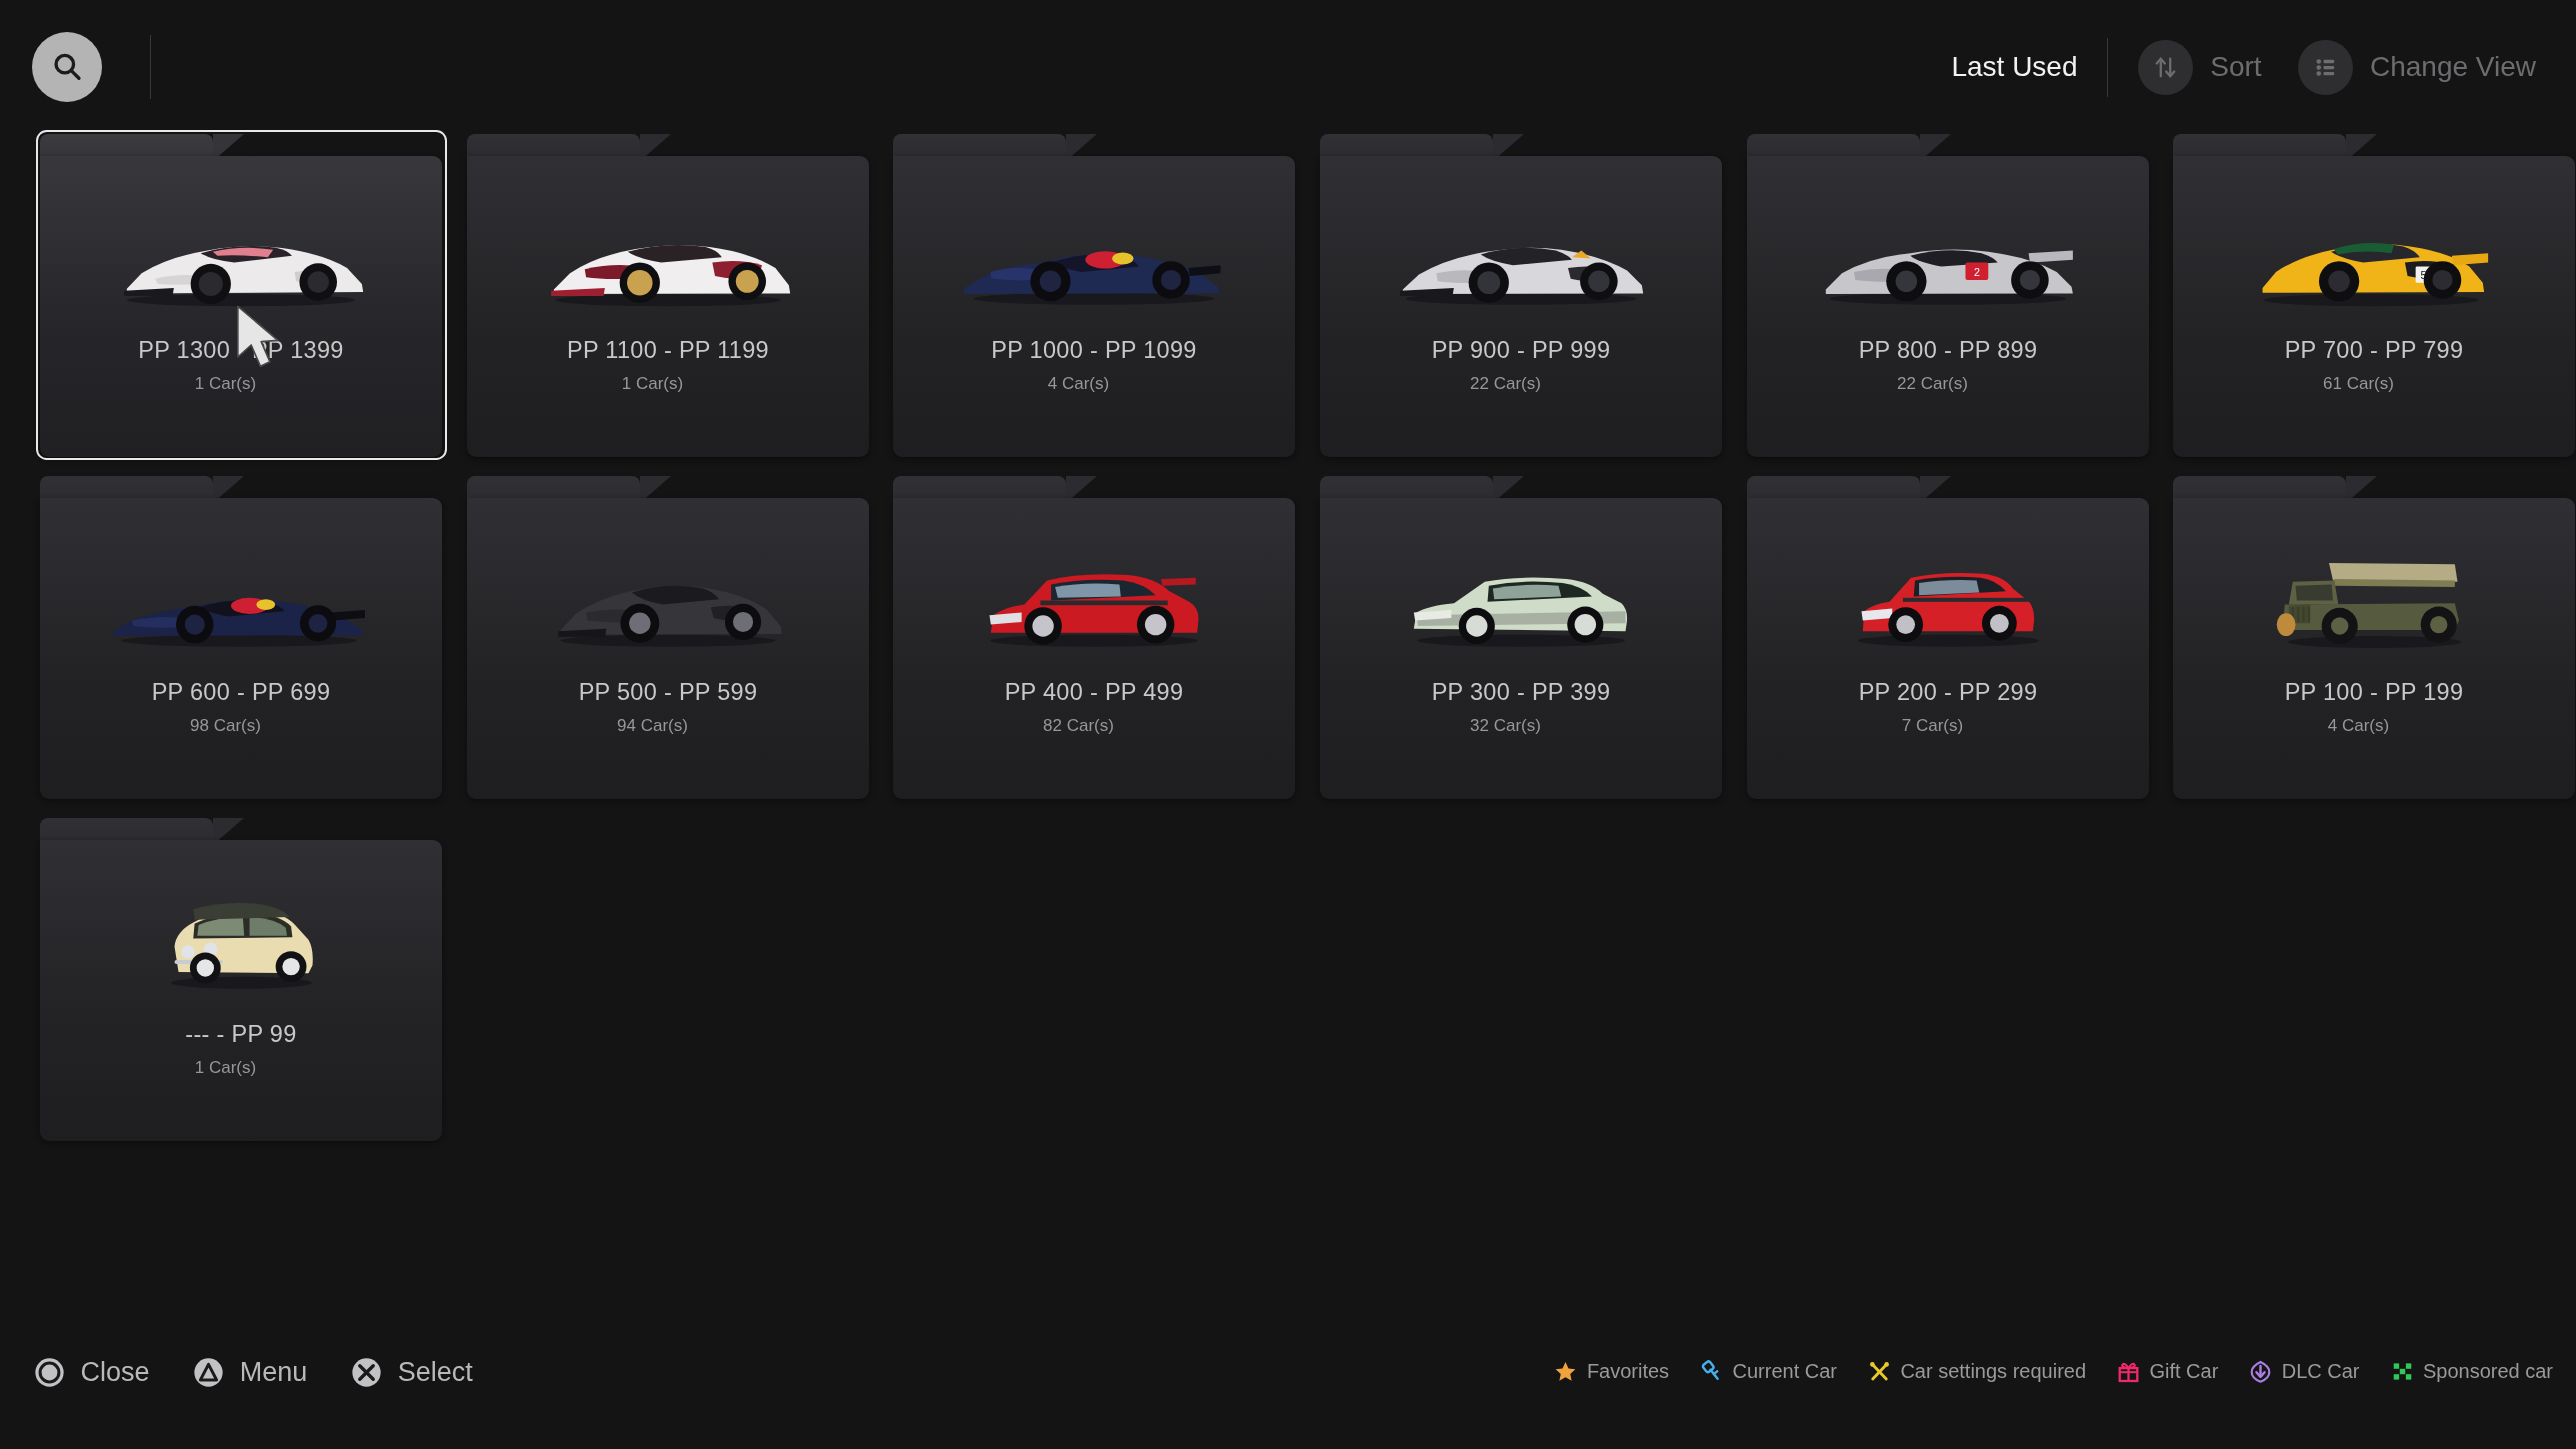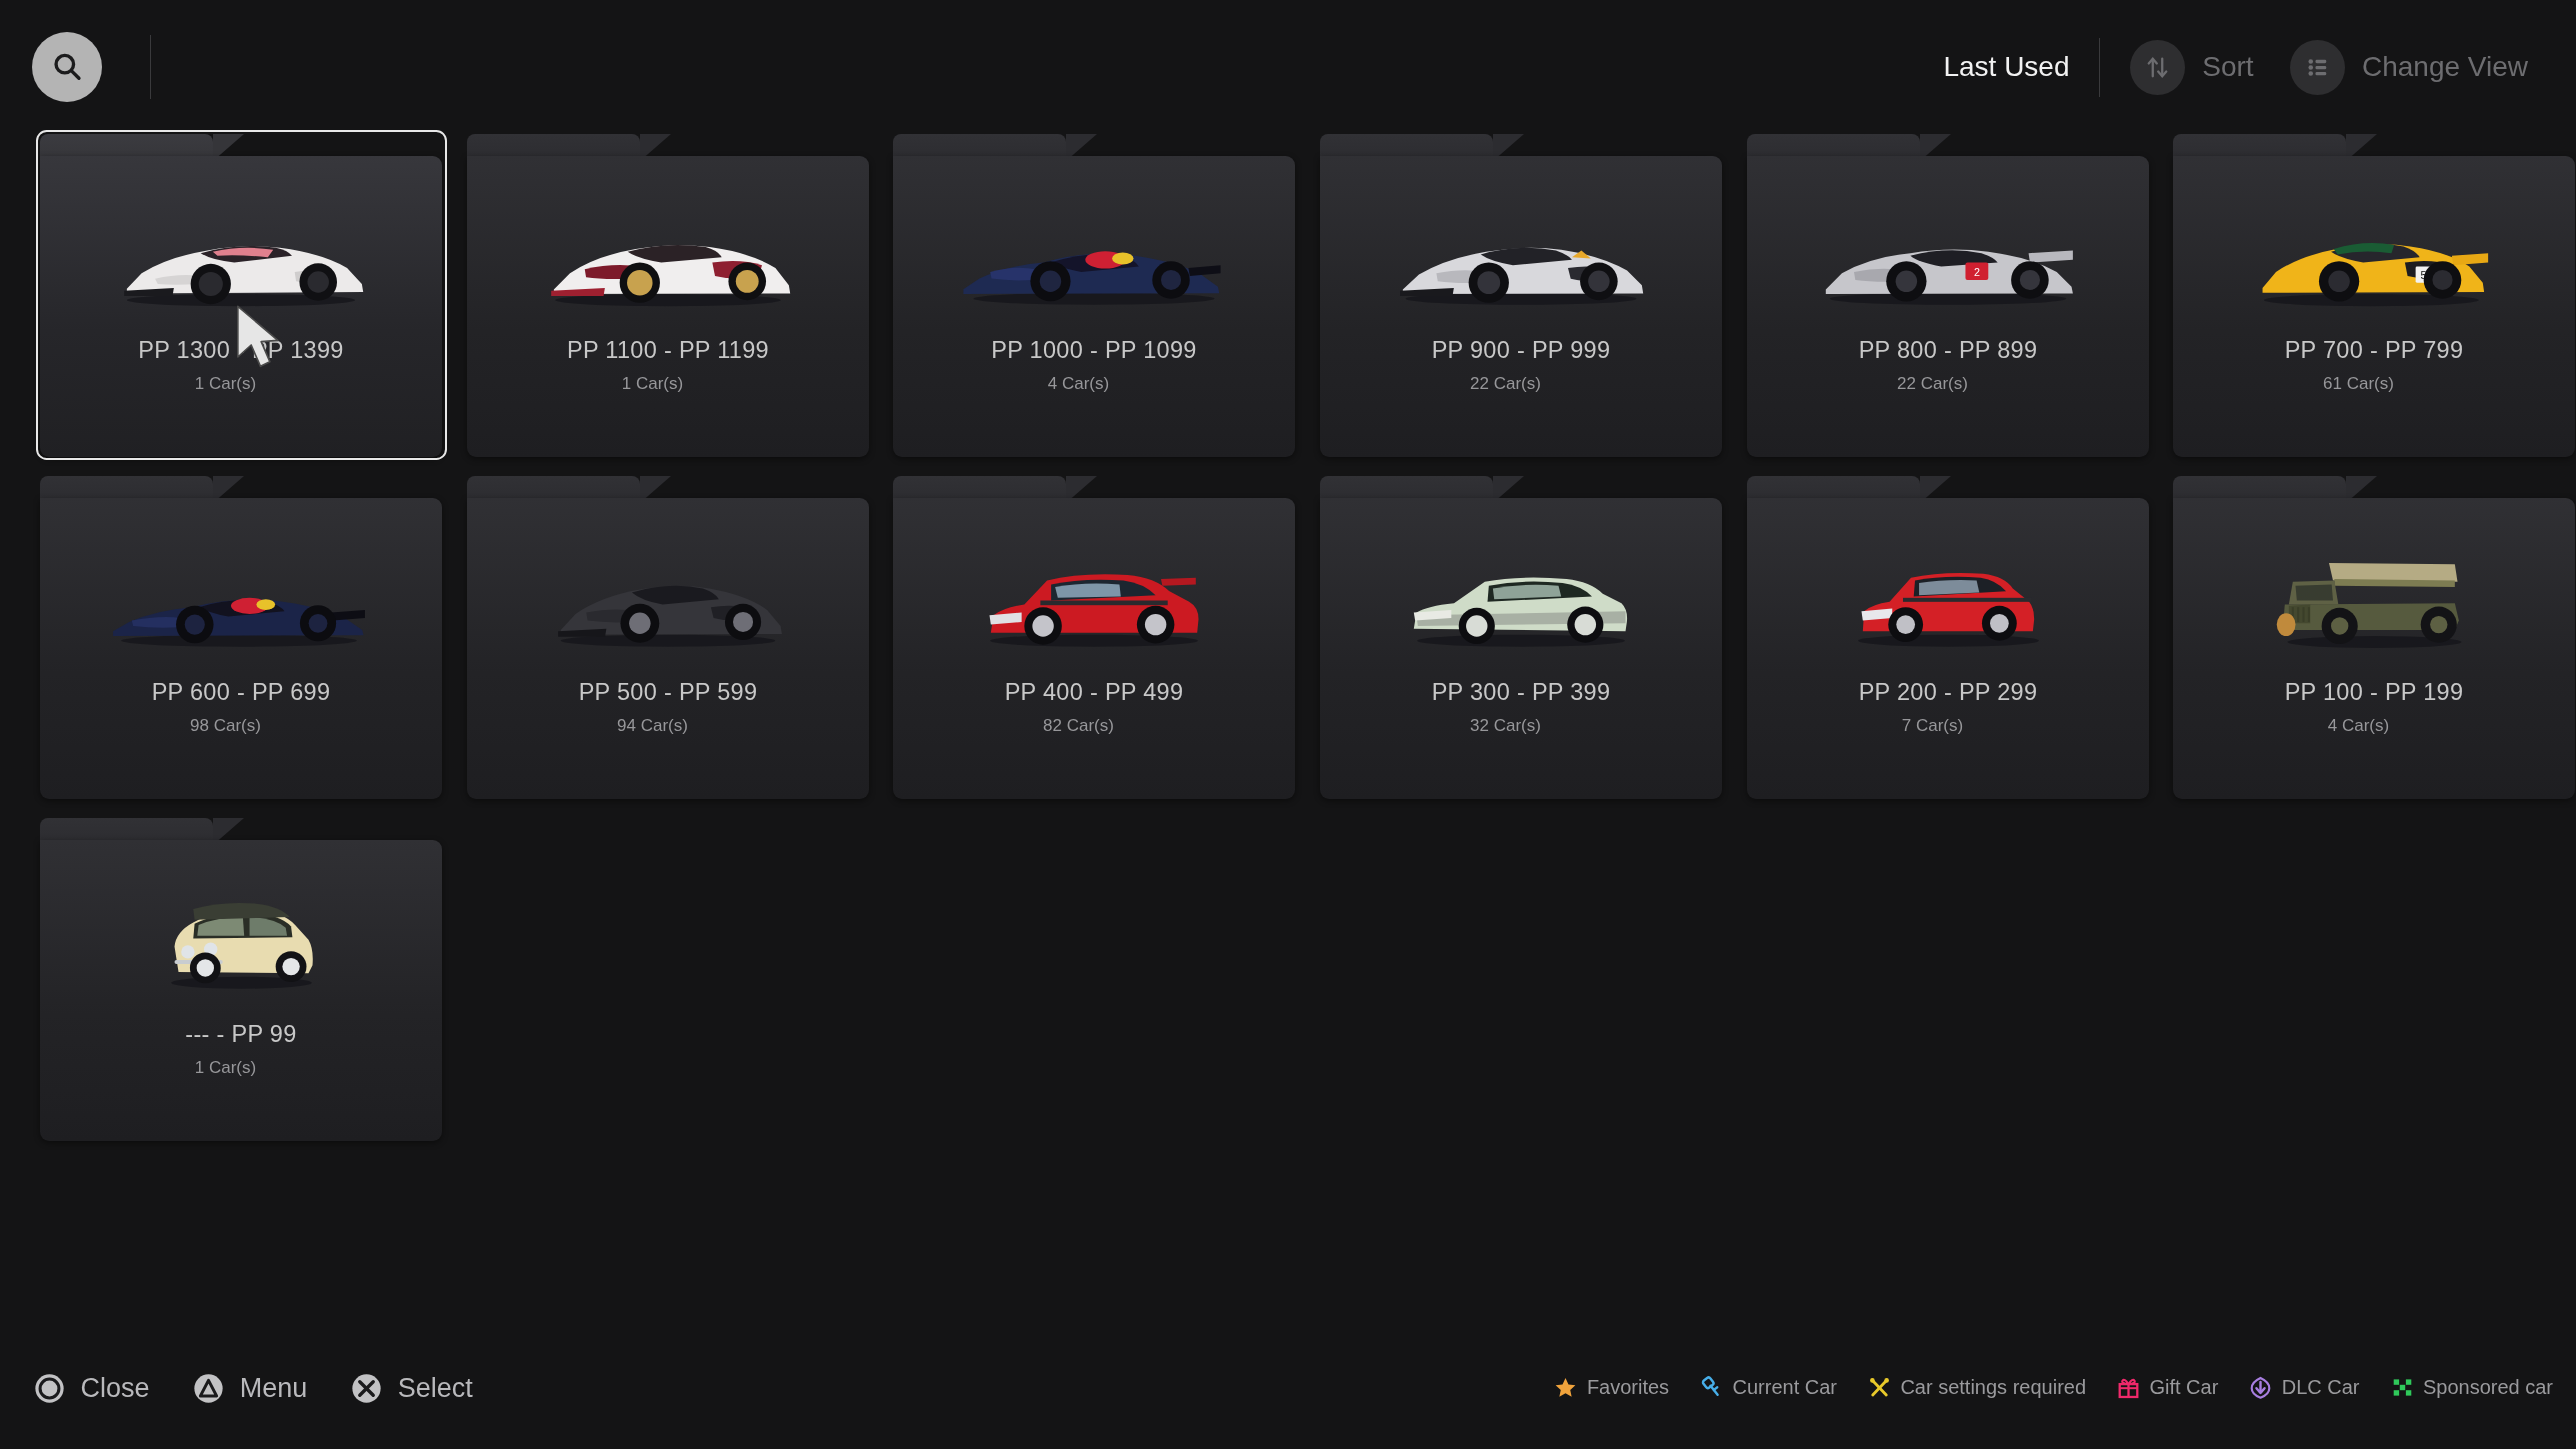--- a/index.html
+++ b/index.html
@@ -25,21 +25,21 @@
   .search-btn svg { display:block; }
   .page-title {
     margin-left:38px; font-size:34px; font-weight:400;
     color:#dcdcdc; letter-spacing:0.1px; white-space:nowrap;
   }
   .head-divider {
     width:1.3px; height:64px; background:#3a3a3c; margin-left:48px;
   }
   .header-right {
     position:absolute; right:0; top:0; height:134px;
-    display:flex; align-items:center; padding-right:12px;
+    display:flex; align-items:center; padding-right:4px;
   }
   .last-used {
     font-size:28px; color:#f2f2f2; white-space:nowrap;
   }
   .divider-2 { width:1.3px; height:59px; background:#3a3a3c; margin:0 29.5px; }
   .ctrl-btn {
     display:flex; align-items:center; gap:17.4px; margin-right:36px;
   }
   .ctrl-circle {
     width:55px; height:55px; border-radius:50%;
@@ -105,21 +105,21 @@
   .card-count {
     position:absolute; left:0; top:240px; width:371px;
     text-align:center; font-size:17px; color:#97979a;
   }
 
   
   .cursor { position:absolute; left:235px; top:305px; z-index:50; }
 
   
   .footer {
-    position:absolute; left:0; bottom:0; width:2576px; height:101px;
+    position:absolute; left:0; bottom:16px; width:2576px; height:101px;
   }
   .footer-left {
     position:absolute; left:32px; top:23px;
     display:flex; align-items:center; gap:42px;
   }
   .fbtn { display:flex; align-items:center; gap:13.4px; }
   .fbtn-label { font-size:27px; color:#b9b9bc; white-space:nowrap; }
   .footer-right {
     position:absolute; right:23px; top:28px;
     display:flex; align-items:flex-end; gap:31px;

